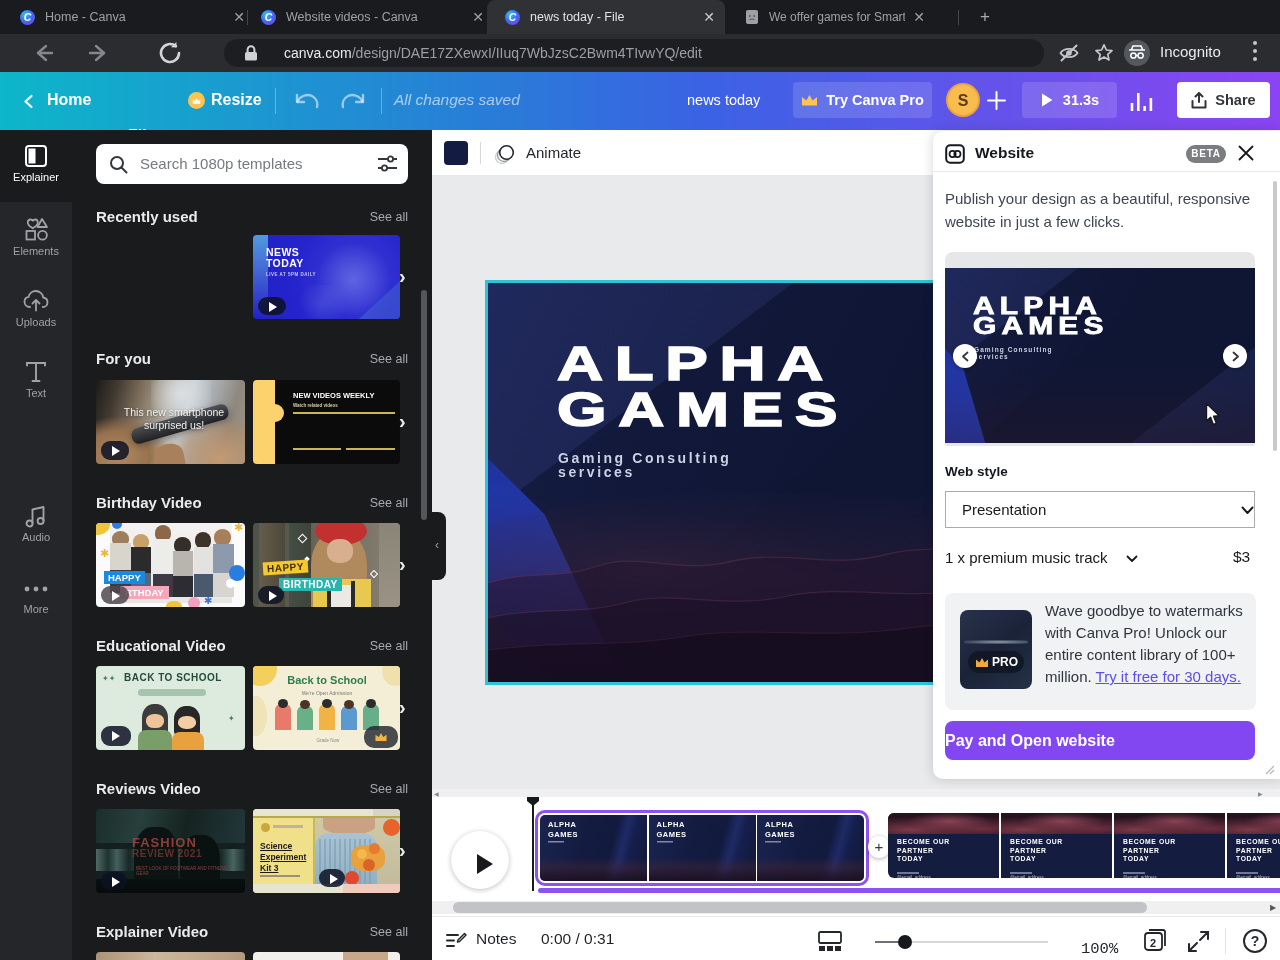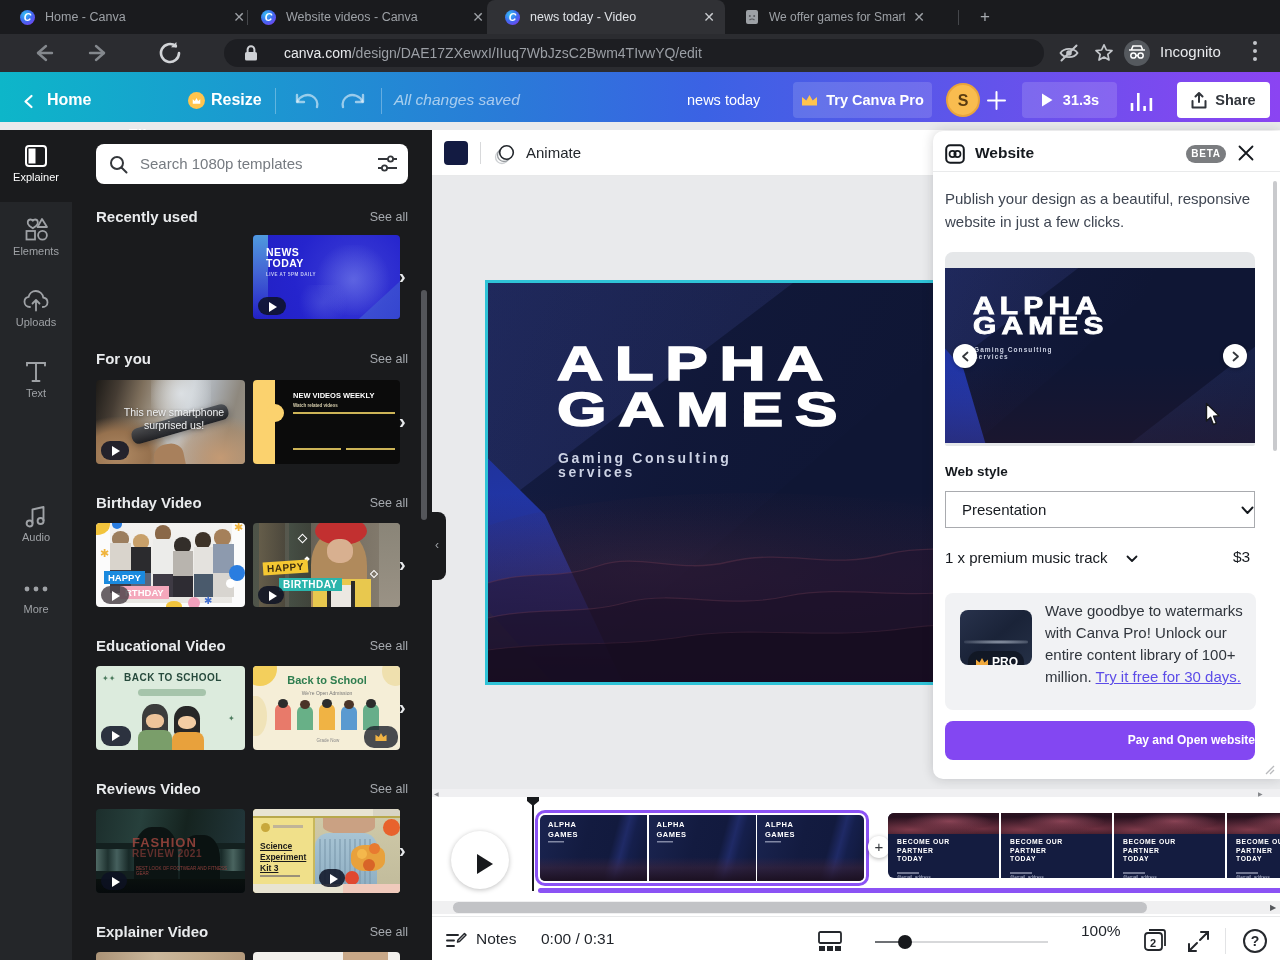--- a/index.html
+++ b/index.html
@@ -12,21 +12,21 @@
   .tab .title { white-space:nowrap; overflow:hidden; }
   .tab-active { background:#303135; border-radius:8px 8px 0 0; color:#dfe2e6; }
   .favicon { width:15px; height:15px; border-radius:50%; background:radial-gradient(circle at 35% 30%, #34c3f0 0%, #3d6df0 45%, #8b2ff0 100%); position:relative; flex:0 0 15px; }
   .favicon:after { content:"C"; position:absolute; left:0; top:0; width:15px; height:15px; color:#fff; font-size:10.5px; font-weight:bold; text-align:center; line-height:15px; font-style:italic; }
   .tabx { color:#9da1a6; font-size:14px; margin-left:auto; padding:0 2px; }
   .tabsep { position:absolute; top:10px; width:1px; height:15px; background:#45474b; }
   
   #ctoolbar { left:0; top:34px; width:1280px; height:38px; background:#2b2c30; }
   #omnibox { position:absolute; left:224px; top:5px; width:820px; height:28px; border-radius:14px; background:#1d1e22; display:flex; align-items:center; color:#9b9fa5; font-size:14px; }
   
-  #cheader { left:0; top:72px; width:1280px; height:50px; background:linear-gradient(90deg,#0db6c9 0%, #2a7ad8 40%, #3b62e4 55%, #8b44f2 100%); color:#fff; }
+  #cheader { left:0; top:72px; width:1280px; height:58px; background:linear-gradient(90deg,#0db6c9 0%, #2a7ad8 40%, #3b62e4 55%, #8b44f2 100%); color:#fff; }
   .hbtn { position:absolute; font-size:15px; font-weight:bold; color:#fff; }
   .pillbtn { position:absolute; top:10px; height:36px; background:rgba(255,255,255,0.14); border-radius:4px; display:flex; align-items:center; justify-content:center; color:#fff; font-weight:bold; font-size:14.5px; }
   
   #rail { left:0; top:130px; width:72px; height:830px; background:#242629; }
   .railitem { position:absolute; left:0; width:72px; height:72px; color:#9fa2a6; text-align:center; }
   .railitem .lbl { font-size:11px; margin-top:3px; }
   .railitem svg { display:block; margin:14px auto 0; }
   
   #panel { left:72px; top:130px; width:360px; height:830px; background:#1a1b1d; overflow:hidden; }
   .sectitle { position:absolute; color:#e9ebed; font-size:15px; font-weight:bold; }
@@ -72,21 +72,21 @@
       <div class="tabx">✕</div>
     </div>
     <div class="tabsep" style="left:247px;"></div>
     <div class="tab" style="left:248px; width:238px;">
       <div class="favicon" style="margin-left:13px;"></div>
       <div class="title" style="margin-left:10px; width:152px;">Website videos - Canva</div>
       <div class="tabx">✕</div>
     </div>
     <div class="tab tab-active" style="left:487px; width:238px;">
       <div class="favicon" style="margin-left:18px;"></div>
-      <div class="title" style="margin-left:10px; width:140px;">news today - Video</div>
+      <div class="title" style="margin-left:10px; width:140px;">news today - File</div>
       <div class="tabx" style="color:#c8cbcf; margin-right:8px;">✕</div>
     </div>
     <div class="tab" style="left:726px; width:207px;">
       <svg style="margin-left:19px; flex:0 0 14px;" width="14" height="14" viewBox="0 0 14 14">
           <rect x="1" y="0" width="12" height="14" rx="2" fill="#9da1a6"></rect>
           <circle cx="4.8" cy="6" r="1" fill="#55585c"></circle>
           <circle cx="9.2" cy="6" r="1" fill="#55585c"></circle>
           <path d="M4.5 10 q2.5 -2 5 0" stroke="#55585c" stroke-width="1.2" fill="none"></path>
         </svg>
       <div class="title" style="margin-left:10px; width:136px; font-size:12px;">We offer games for Smartp</div>
@@ -528,21 +528,21 @@
       <div class="abs" style="left:109px; top:13px; font-size:15.5px; color:#1f2329;">0:00 / 0:31</div>
       <svg class="abs" style="left:386px; top:14px;" width="24" height="21" viewBox="0 0 24 21">
           <rect x="1" y="1" width="22" height="11" rx="1.5" stroke="#23262b" stroke-width="1.8" fill="none"></rect>
           <rect x="1" y="15" width="6" height="5" fill="#23262b"></rect>
           <rect x="9" y="15" width="6" height="5" fill="#23262b"></rect>
           <rect x="17" y="15" width="6" height="5" fill="#23262b"></rect>
         </svg>
       <div class="abs" style="left:443px; top:24px; width:173px; height:2px; background:#d7d8da;"></div>
       <div class="abs" style="left:443px; top:24px; width:30px; height:2px; background:#6d7074;"></div>
       <div class="abs" style="left:466px; top:18px; width:14px; height:14px; border-radius:50%; background:#17191c;"></div>
-      <div class="abs" style="left:649px; top:5px; font-size:15.5px; color:#1f2329;">100%</div>
+      <div class="abs" style="left:649px; top:23px; font-size:15.5px; color:#1f2329;font-family:Liberation Mono, monospace;">100%</div>
       <svg class="abs" style="left:712px; top:12px;" width="22" height="22" viewBox="0 0 22 22">
           <rect x="1" y="4" width="17" height="17" rx="3" stroke="#23262b" stroke-width="1.8" fill="none"></rect>
           <path d="M5 1 L19 1 Q21 1 21 3 L21 17" stroke="#23262b" stroke-width="1.8" fill="none"></path>
           <text x="6" y="18" font-size="11" font-weight="bold" fill="#23262b" font-family="Liberation Sans">2</text>
         </svg>
       <svg class="abs" style="left:755px; top:13px;" width="23" height="23" viewBox="0 0 23 23">
           <path d="M14 2 L21 2 L21 9 M21 2 L13 10 M9 21 L2 21 L2 14 M2 21 L10 13" stroke="#23262b" stroke-width="2" fill="none" stroke-linecap="round"></path>
         </svg>
       <div class="abs" style="left:793px; top:11px; width:1px; height:26px; background:#e2e3e5;"></div>
       <div class="abs" style="left:811px; top:12px; width:24px; height:24px; border-radius:50%; border:2px solid #26292e; text-align:center; line-height:20px; font-size:14px; font-weight:bold; color:#26292e;">?</div>
@@ -590,30 +590,30 @@
           <path d="M1.5 1.5 L6.5 7 L11.5 1.5" stroke="#15191e" stroke-width="1.9" fill="none" stroke-linecap="round" stroke-linejoin="round"></path>
         </svg>
     </div>
     <div class="abs" style="left:12px; top:418px; font-size:15px; color:#15191e;">1 x premium music track</div>
     <svg class="abs" style="left:193px; top:424px;" width="12" height="8" viewBox="0 0 12 8">
         <path d="M1.5 1.5 L6 6 L10.5 1.5" stroke="#15191e" stroke-width="1.8" fill="none" stroke-linecap="round" stroke-linejoin="round"></path>
       </svg>
     <div class="abs" style="left:300px; top:417px; font-size:15.5px; color:#15191e;">$3</div>
 
     <div class="abs" style="left:12px; top:462px; width:311px; height:117px; background:#f1f2f4; border-radius:8px;">
-      <div class="abs" style="left:15px; top:17px; width:72px; height:55px; border-radius:8px; background:linear-gradient(140deg,#28324c 0%, #1a2338 50%, #253046 100%); overflow:hidden;text-align:center;">
+      <div class="abs" style="left:15px; top:17px; width:72px; height:79px; border-radius:8px; background:linear-gradient(140deg,#28324c 0%, #1a2338 50%, #253046 100%); overflow:hidden;text-align:center;">
         <div class="abs" style="left:4px; top:30px; width:64px; height:4px; background:radial-gradient(ellipse at 55% 50%, rgba(190,200,215,0.75), rgba(190,200,215,0.12) 75%, transparent); border-radius:2px;"></div>
         <div class="abs" style="left:8px; top:41px; width:56px; height:22px; border-radius:11px; background:rgba(16,22,34,0.85);"></div>
         <svg class="abs" style="left:15px; top:47px;" width="14" height="11" viewBox="0 0 14 11">
             <path d="M1 10 L1 2.5 L4.5 5.5 L7 1 L9.5 5.5 L13 2.5 L13 10 Z" fill="#f0a93c"></path>
           </svg>
         <div class="abs" style="left:32px; top:45px; color:#fff; font-weight:bold; font-size:12px;">PRO</div>
       </div>
       <div class="abs" style="left:100px; top:7px; width:208px; font-size:15px; line-height:22px; color:#30353c;">Wave goodbye to watermarks with Canva Pro! Unlock our entire content library of 100+ million. <span style="color:#5c4ce8; text-decoration:underline;">Try it free for 30 days.</span></div>
     </div>
-    <div class="abs" style="left:12px; top:590px; width:310px; height:39px; background:#8347f2; border-radius:8px; color:#fff; font-weight:bold; font-size:12px; text-align:right; line-height:39px;">Pay and Open website</div>
+    <div class="abs" style="left:12px; top:590px; width:310px; height:39px; background:#8347f2; border-radius:8px; color:#fff; font-weight:bold; font-size:16px; text-align:left; line-height:39px;">Pay and Open website</div>
 
     <div class="abs" style="left:340px; top:50px; width:4px; height:270px; background:#c9cacd; border-radius:2px;"></div>
     <svg class="abs" style="left:332px; top:634px;" width="10" height="10" viewBox="0 0 10 10">
         <path d="M9 1 L1 9 M9 5 L5 9" stroke="#b9babd" stroke-width="1.3"></path>
       </svg>
   </div>
 </div>
 
 </body></html>

